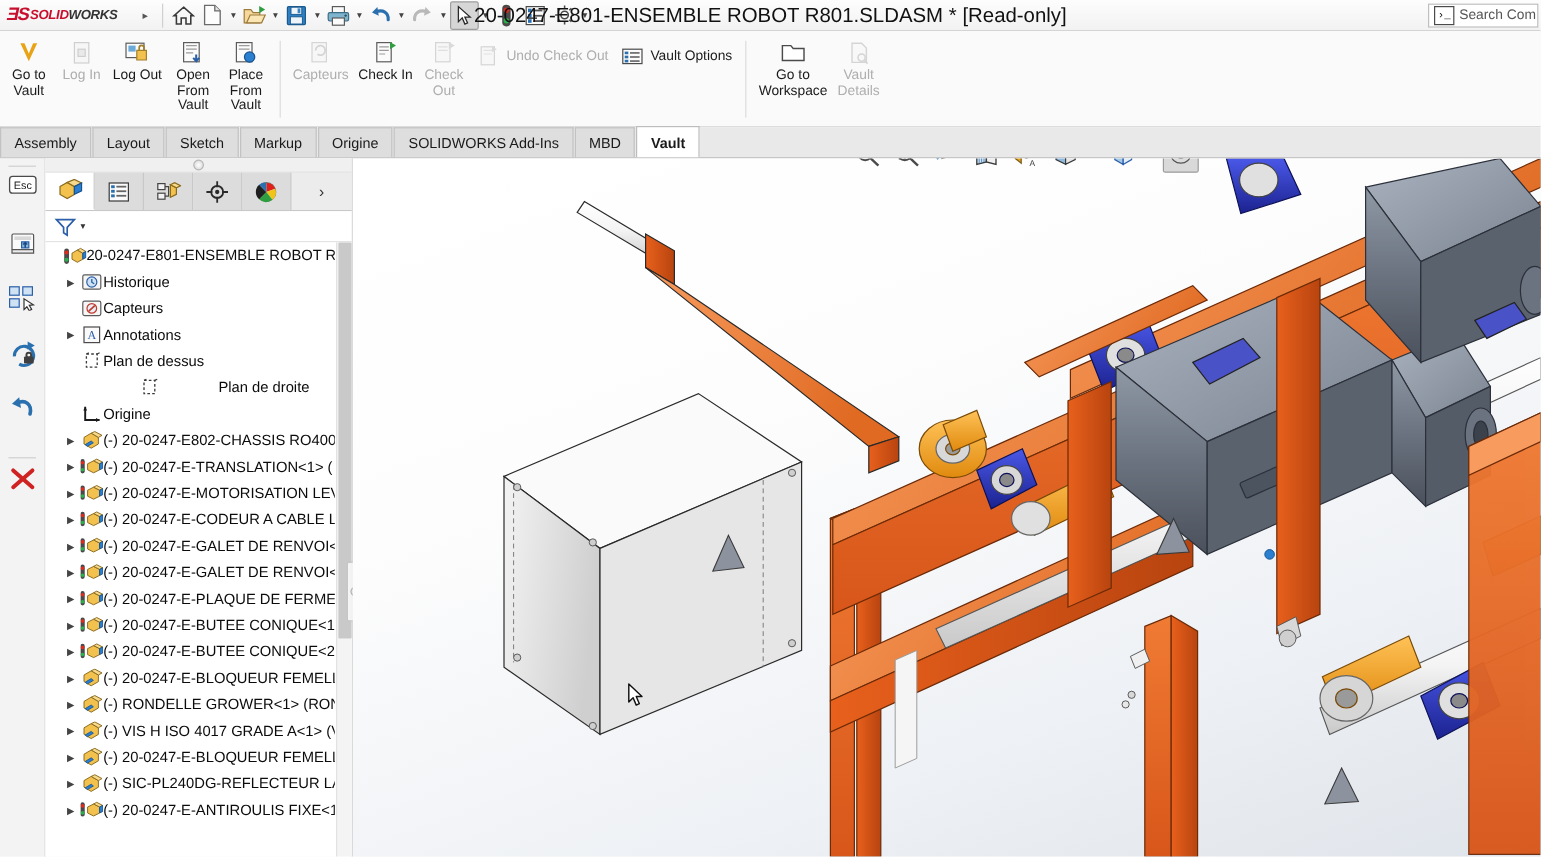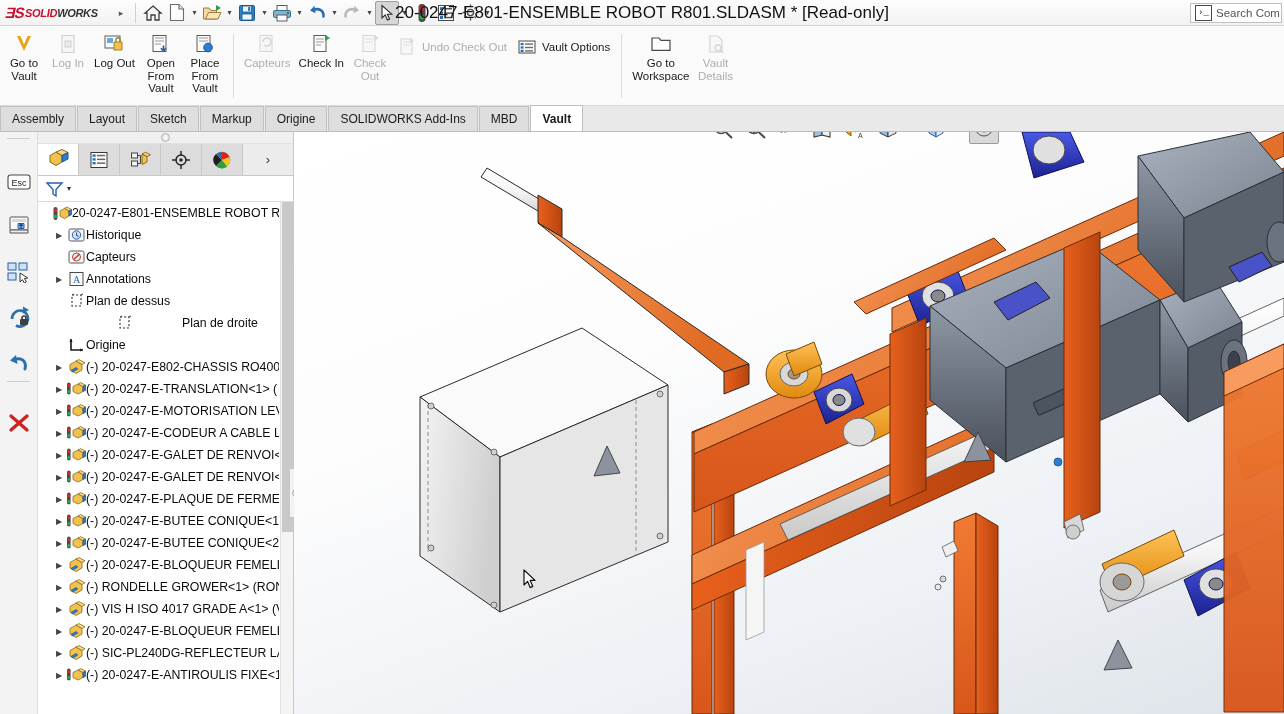--- a/index.html
+++ b/index.html
@@ -58,21 +58,21 @@
      background:#e9e9e9; border-bottom:1px solid #bdbdbd; display:flex; align-items:flex-end; }
   .ctab{ height:25px; padding:0 11px; display:flex; align-items:center; font-size:12px;
      background:#dedede; border:1px solid #c2c2c2; border-bottom:none; margin-right:1px; cursor:default;
      color:#1a1a1a;}
   .ctab.sel{ background:#fff; border-color:#bdbdbd; height:26px; font-weight:bold; }
 
   
   .rail{ position:absolute; left:0; top:132px; width:38px; height:582px;
      background:#f3f3f3; border-right:1px solid #dcdcdc; }
   .rail .rline{ height:1px; background:#cfcfcf; margin:6px 7px; }
-  .ritem{ height:46px; display:flex; align-items:flex-end; justify-content:center; cursor:default;}
+  .ritem{ height:46px; display:flex; align-items:flex-start; justify-content:center; cursor:default;}
 
   
   .fm{ position:absolute; left:38px; top:132px; width:256px; height:582px; background:#fff;
        border-right:1px solid #c8c8c8; }
   .fm-splitter{ height:12px; background:#f0f0f0; border-bottom:1px solid #e0e0e0;
        display:flex;align-items:center;justify-content:center; cursor:row-resize;}
   .dot-h{ width:9px;height:9px;border-radius:50%; background:radial-gradient(#fff,#d4d4d4); border:1px solid #b5b5b5;}
   .fm-tabs{ height:32px; background:#ececec; display:flex; align-items:stretch; border-bottom:1px solid #c8c8c8;}
   .fmtab{ width:41px; display:flex;align-items:center;justify-content:center;
      border-right:1px solid #c8c8c8; background:#dcdcdc; cursor:default;}

